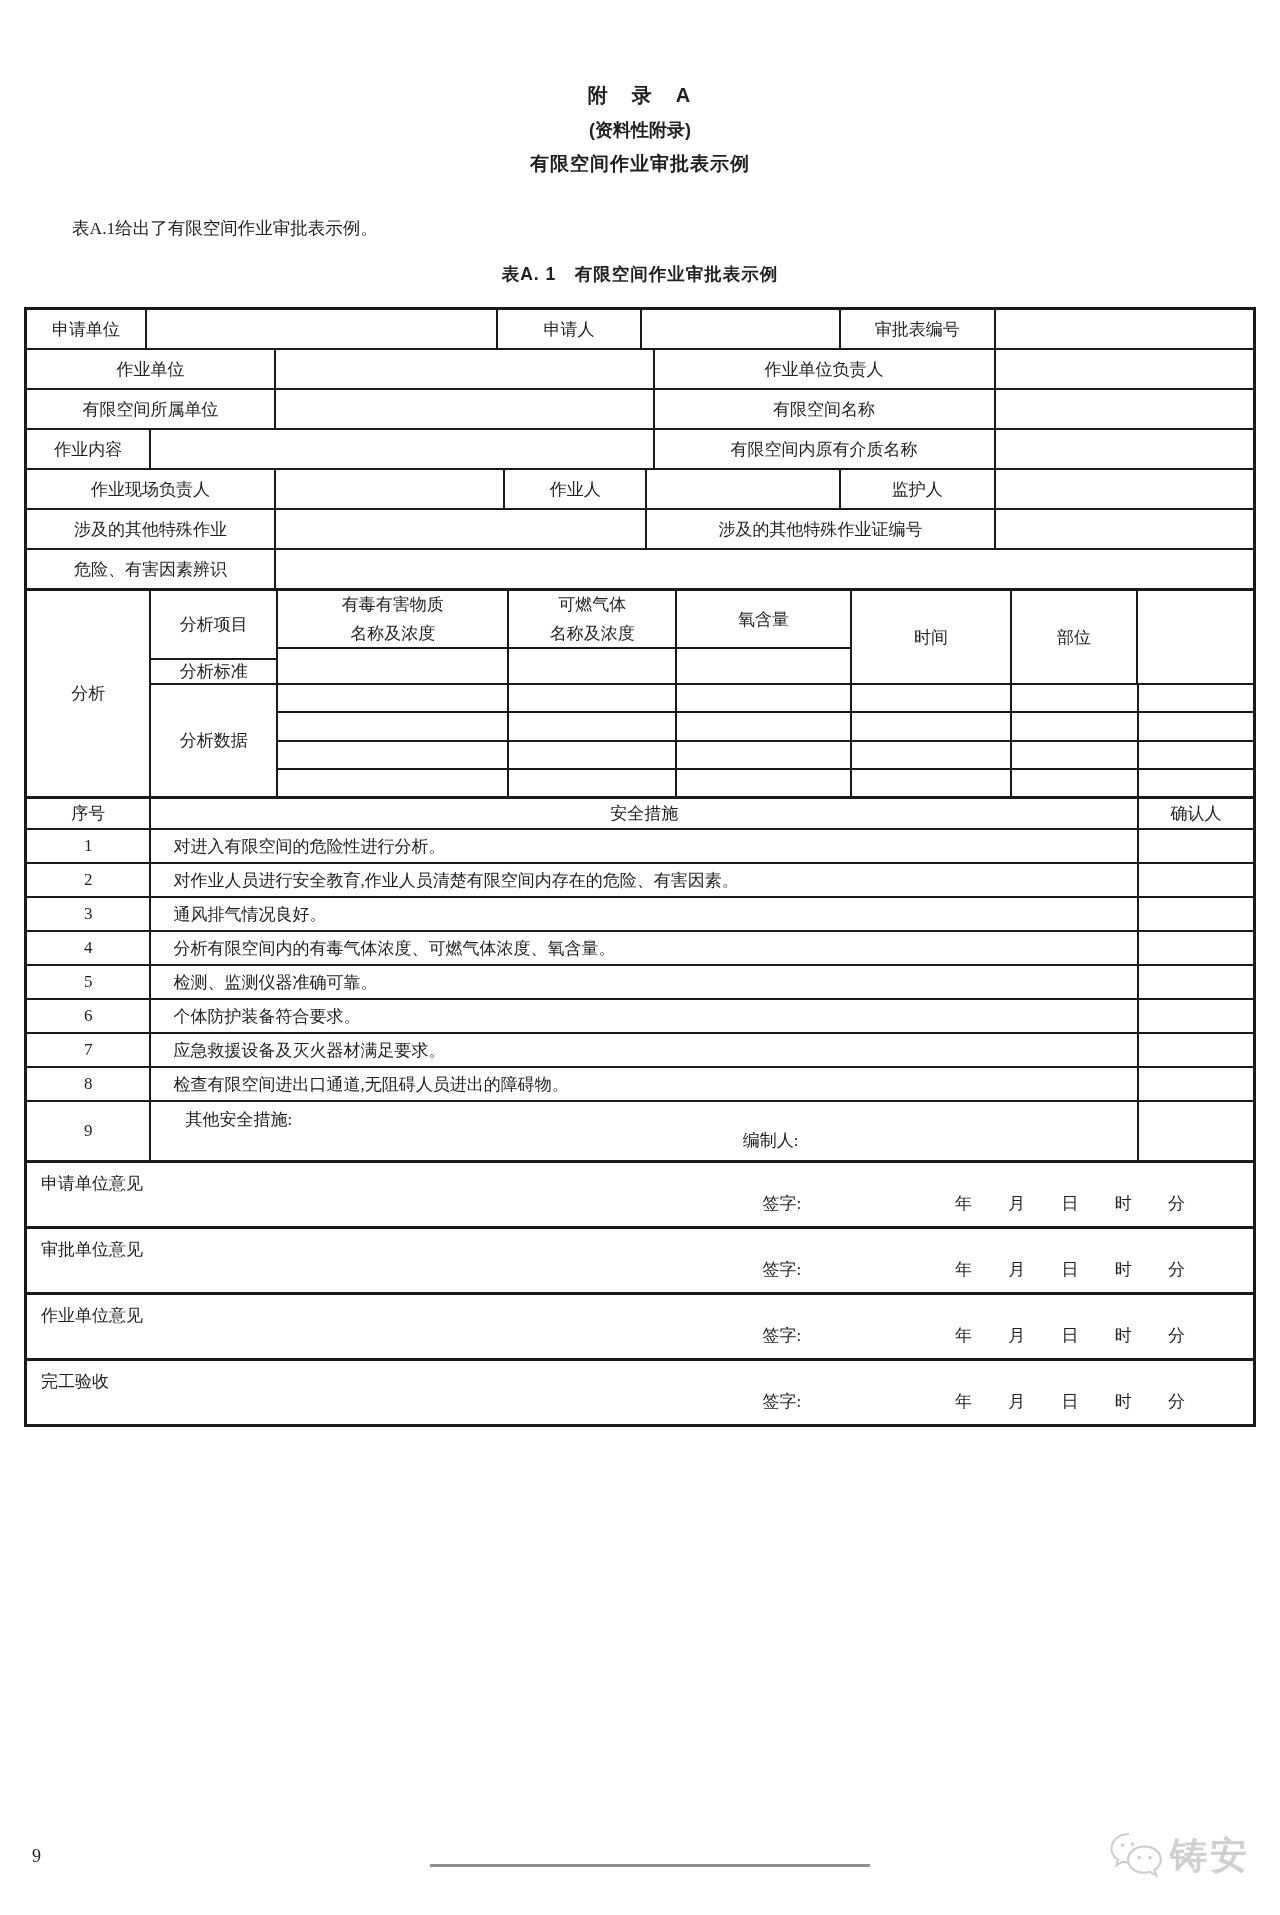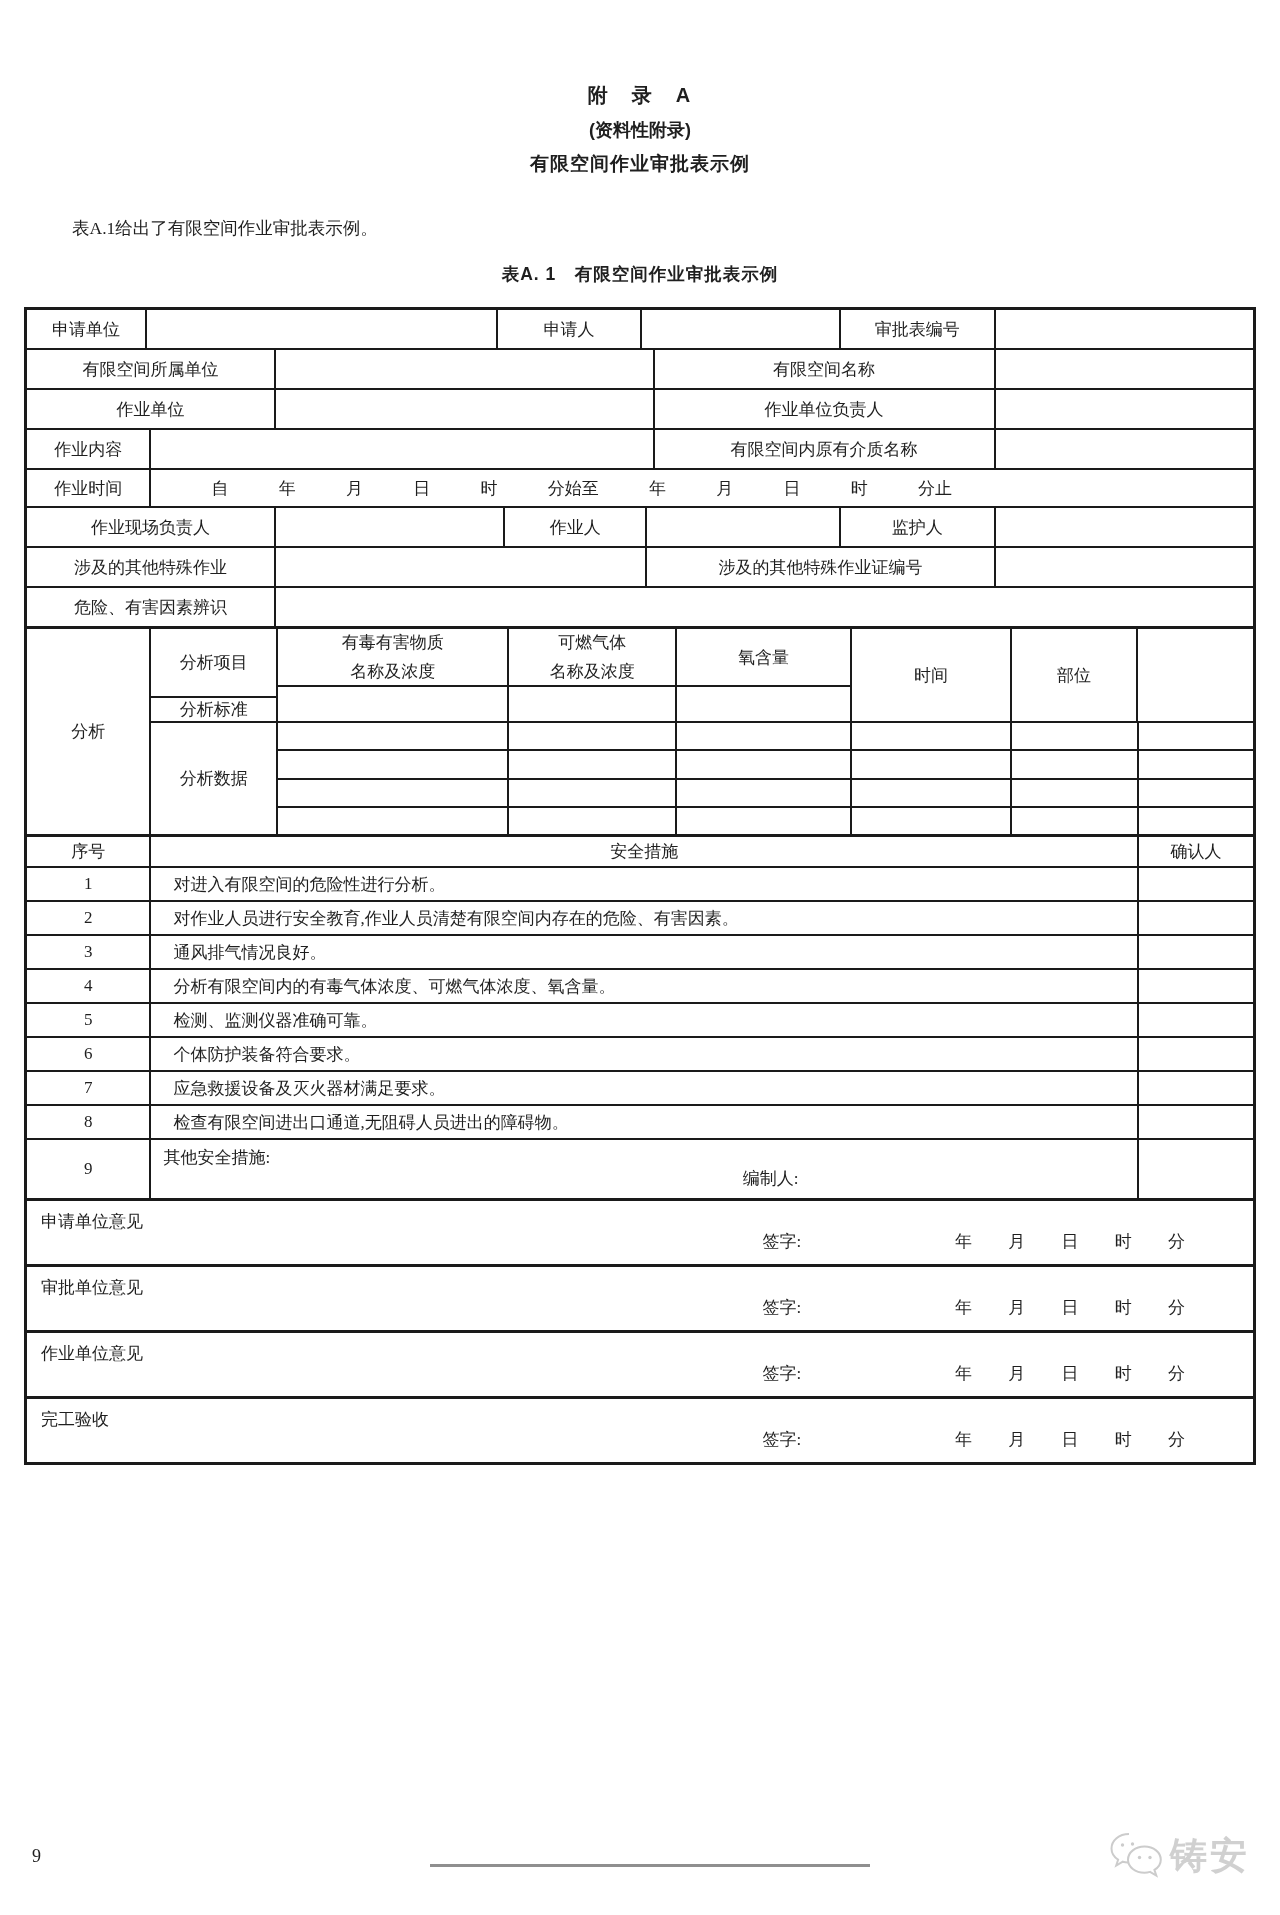--- a/index.html
+++ b/index.html
@@ -29,21 +29,21 @@
 
   .worktime { display:flex; align-items:center; padding-left:60px; word-spacing:46px; white-space:nowrap;}
 
   .col { display:flex; flex-direction:column; }
   .hb { border-bottom:2px solid var(--bd); }
   .two-line { display:flex; flex-direction:column; align-items:center; justify-content:center; line-height:29px; }
   .gr { flex:1; display:flex; }
   .gr + .gr { border-top:2px solid var(--bd); }
 
   .mtext { display:flex; align-items:center; padding-left:22px; }
-  .row9cell { position:relative; padding:6px 0 0 12px; }
+  .row9cell { position:relative; padding:6px 0 0 34px; }
   .compiler { position:absolute; left:60%; bottom:8px; }
 
   .sect { position:relative; height:66px; }
   .sect .slabel { position:absolute; top:9px; left:14px; }
   .sect .ssign  { position:absolute; bottom:11px; left:60%; }
   .sect .sdate  { position:absolute; bottom:11px; right:68px; word-spacing:32px; white-space:nowrap; }
 
   .pageno { position:absolute; left:32px; top:1846px; font-size:18px; }
   .divider { position:absolute; left:430px; top:1864px; width:440px; height:3px; background:#8f8f8f; }
   .watermark { position:absolute; left:1106px; top:1830px; display:flex; align-items:center; }
@@ -66,44 +66,40 @@
     <div class="r" style="height:38px">
       <div class="c lab" style="width:9.8%">申请单位</div>
       <div class="c" style="width:28.6%"></div>
       <div class="c lab" style="width:11.8%">申请人</div>
       <div class="c" style="width:16.2%"></div>
       <div class="c lab" style="width:12.6%">审批表编号</div>
       <div class="fill"></div>
     </div>
 
     <div class="r" style="height:40px">
+      <div class="c lab" style="width:20.3%">作业单位</div>
+      <div class="c" style="width:30.9%"></div>
+      <div class="c lab" style="width:27.8%">作业单位负责人</div>
+      <div class="fill"></div>
+    </div>
+
+    <div class="r" style="height:40px">
       <div class="c lab" style="width:20.3%">有限空间所属单位</div>
       <div class="c" style="width:30.9%"></div>
       <div class="c lab" style="width:27.8%">有限空间名称</div>
       <div class="fill"></div>
     </div>
 
     <div class="r" style="height:40px">
-      <div class="c lab" style="width:20.3%">作业单位</div>
-      <div class="c" style="width:30.9%"></div>
-      <div class="c lab" style="width:27.8%">作业单位负责人</div>
-      <div class="fill"></div>
-    </div>
-
-    <div class="r" style="height:40px">
       <div class="c lab" style="width:10.15%">作业内容</div>
       <div class="c" style="width:41.05%"></div>
       <div class="c lab" style="width:27.8%">有限空间内原有介质名称</div>
       <div class="fill"></div>
     </div>
 
-    <div class="r" style="height:38px">
-      <div class="c lab" style="width:10.15%">作业时间</div>
-      <div class="fill worktime">自 年 月 日 时 分始至 年 月 日 时 分止</div>
-    </div>
 
     <div class="r" style="height:40px">
       <div class="c lab" style="width:20.3%">作业现场负责人</div>
       <div class="c" style="width:18.7%"></div>
       <div class="c lab" style="width:11.6%">作业人</div>
       <div class="c" style="width:15.8%"></div>
       <div class="c lab" style="width:12.6%">监护人</div>
       <div class="fill"></div>
     </div>
 

